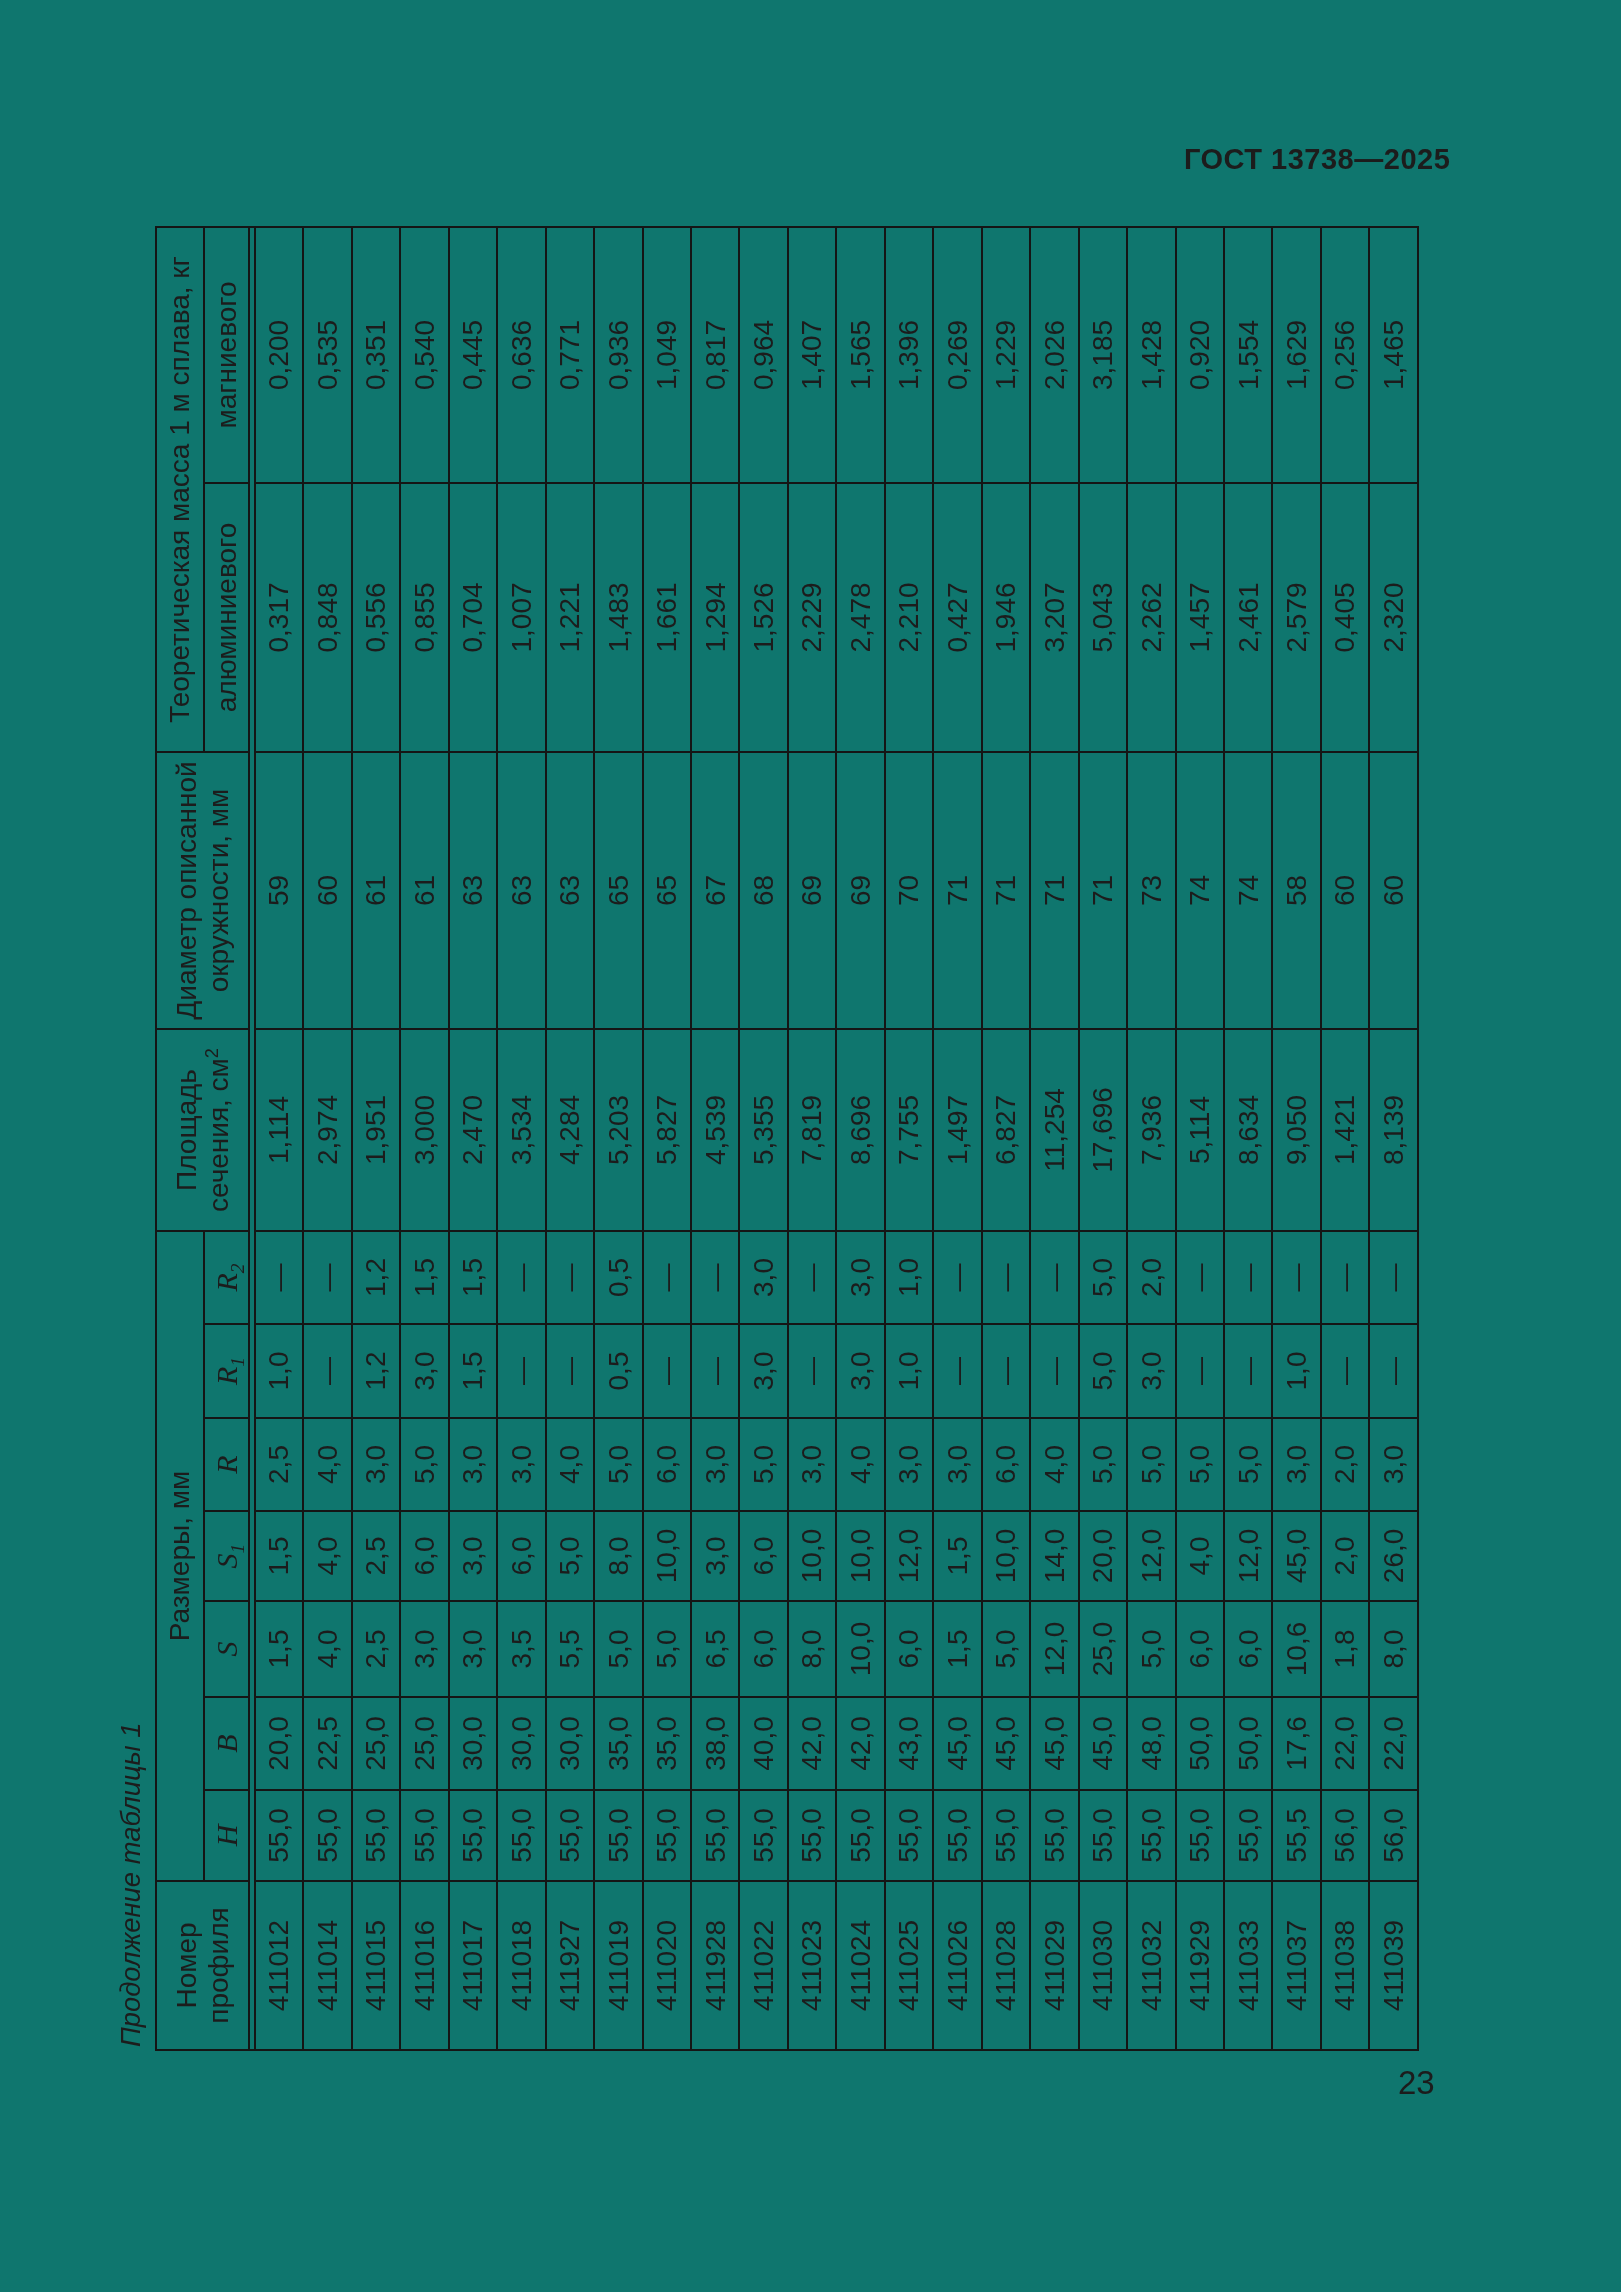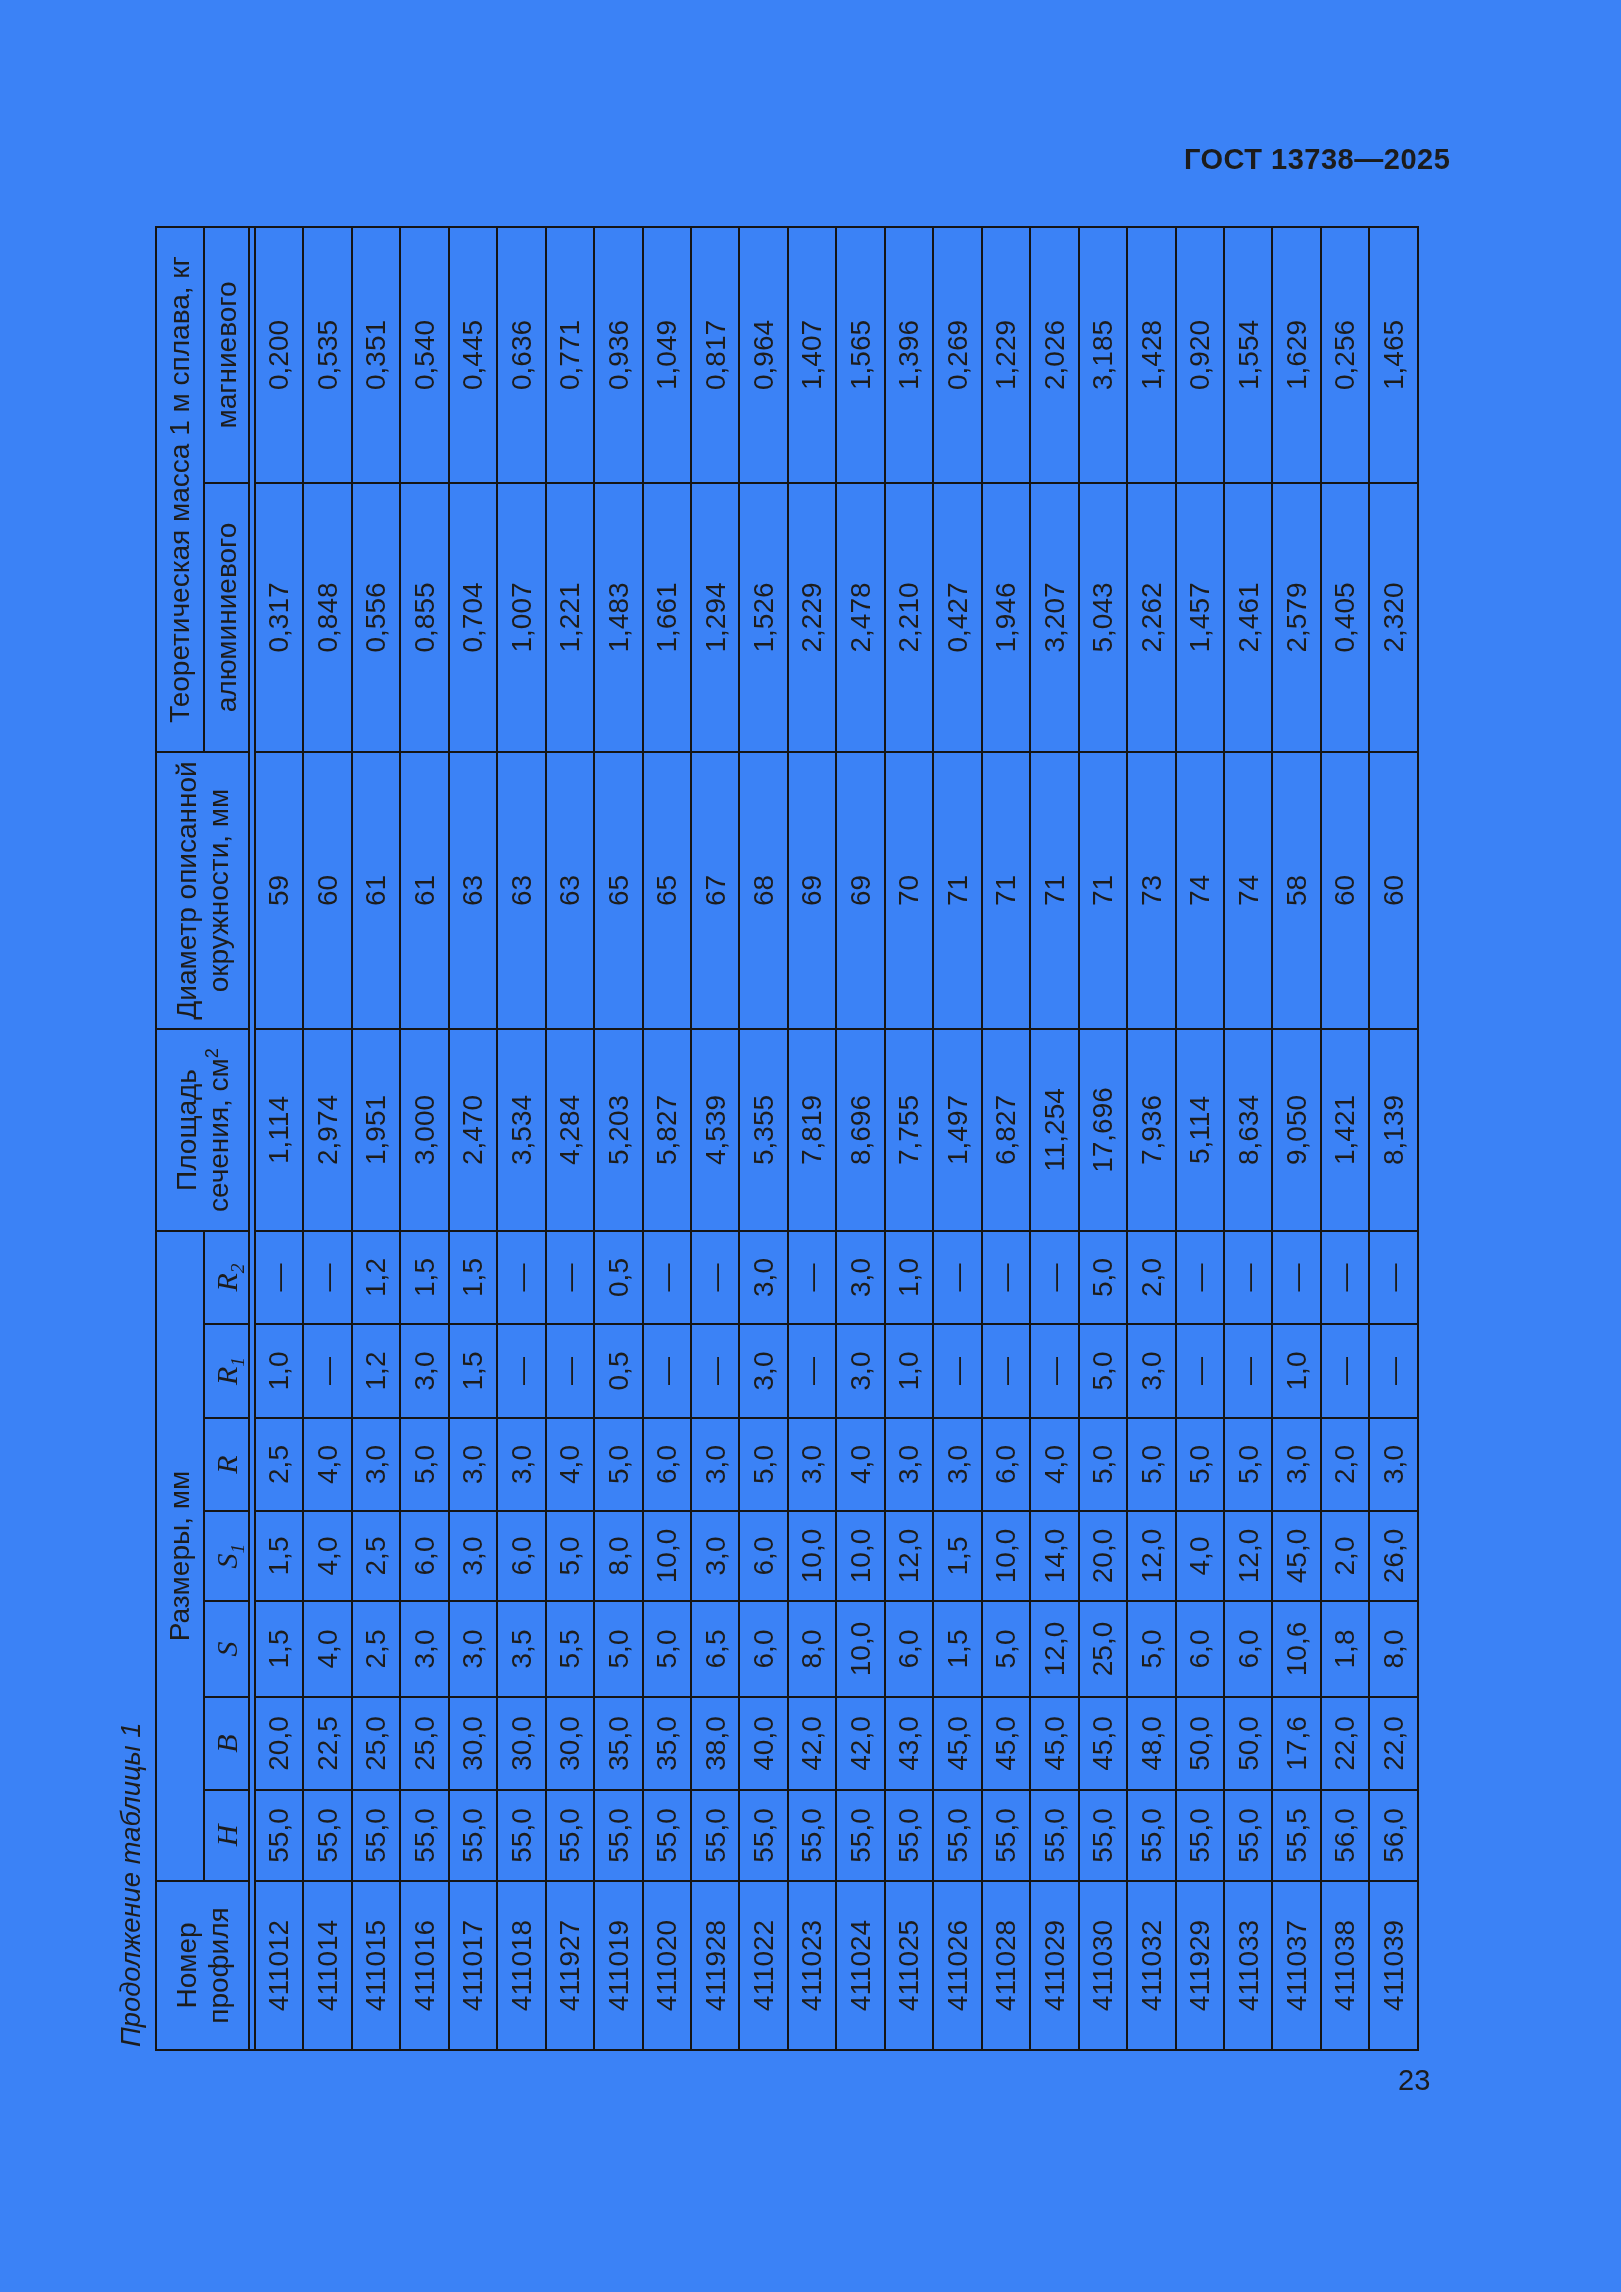--- a/index.html
+++ b/index.html
@@ -1,26 +1,26 @@
 <!DOCTYPE html>
 <html><head>
 <meta charset="utf-8">
 <style>
   html,body{margin:0;padding:0;background:#e8e8e8;}
   .page{
-    position:relative;width:1621px;height:2293px;background:#3b82f6;
+    position:relative;width:1621px;height:2293px;background:#0f766e;
     overflow:hidden;color:#1c1c1c;
     font-family:"Liberation Sans","DejaVu Sans",sans-serif;
   }
   .doc-code{
     position:absolute;left:1184px;top:143px;width:255px;
     font-size:29px;font-weight:bold;letter-spacing:0.5px;white-space:nowrap;
   }
   .page-number{
-    position:absolute;left:1398px;top:2064px;font-size:29px;
+    position:absolute;left:1398px;top:2064px;font-size:33px;
   }
   .rot{
     position:absolute;left:111px;top:228px;width:1823px;height:1308px;
     transform-origin:0 0;
     transform:rotate(-90deg) translateX(-100%);
   }
   .tbl-title{
     height:44px;line-height:39px;font-size:27.4px;font-style:italic;
     padding-left:3.9px;white-space:nowrap;
   }

